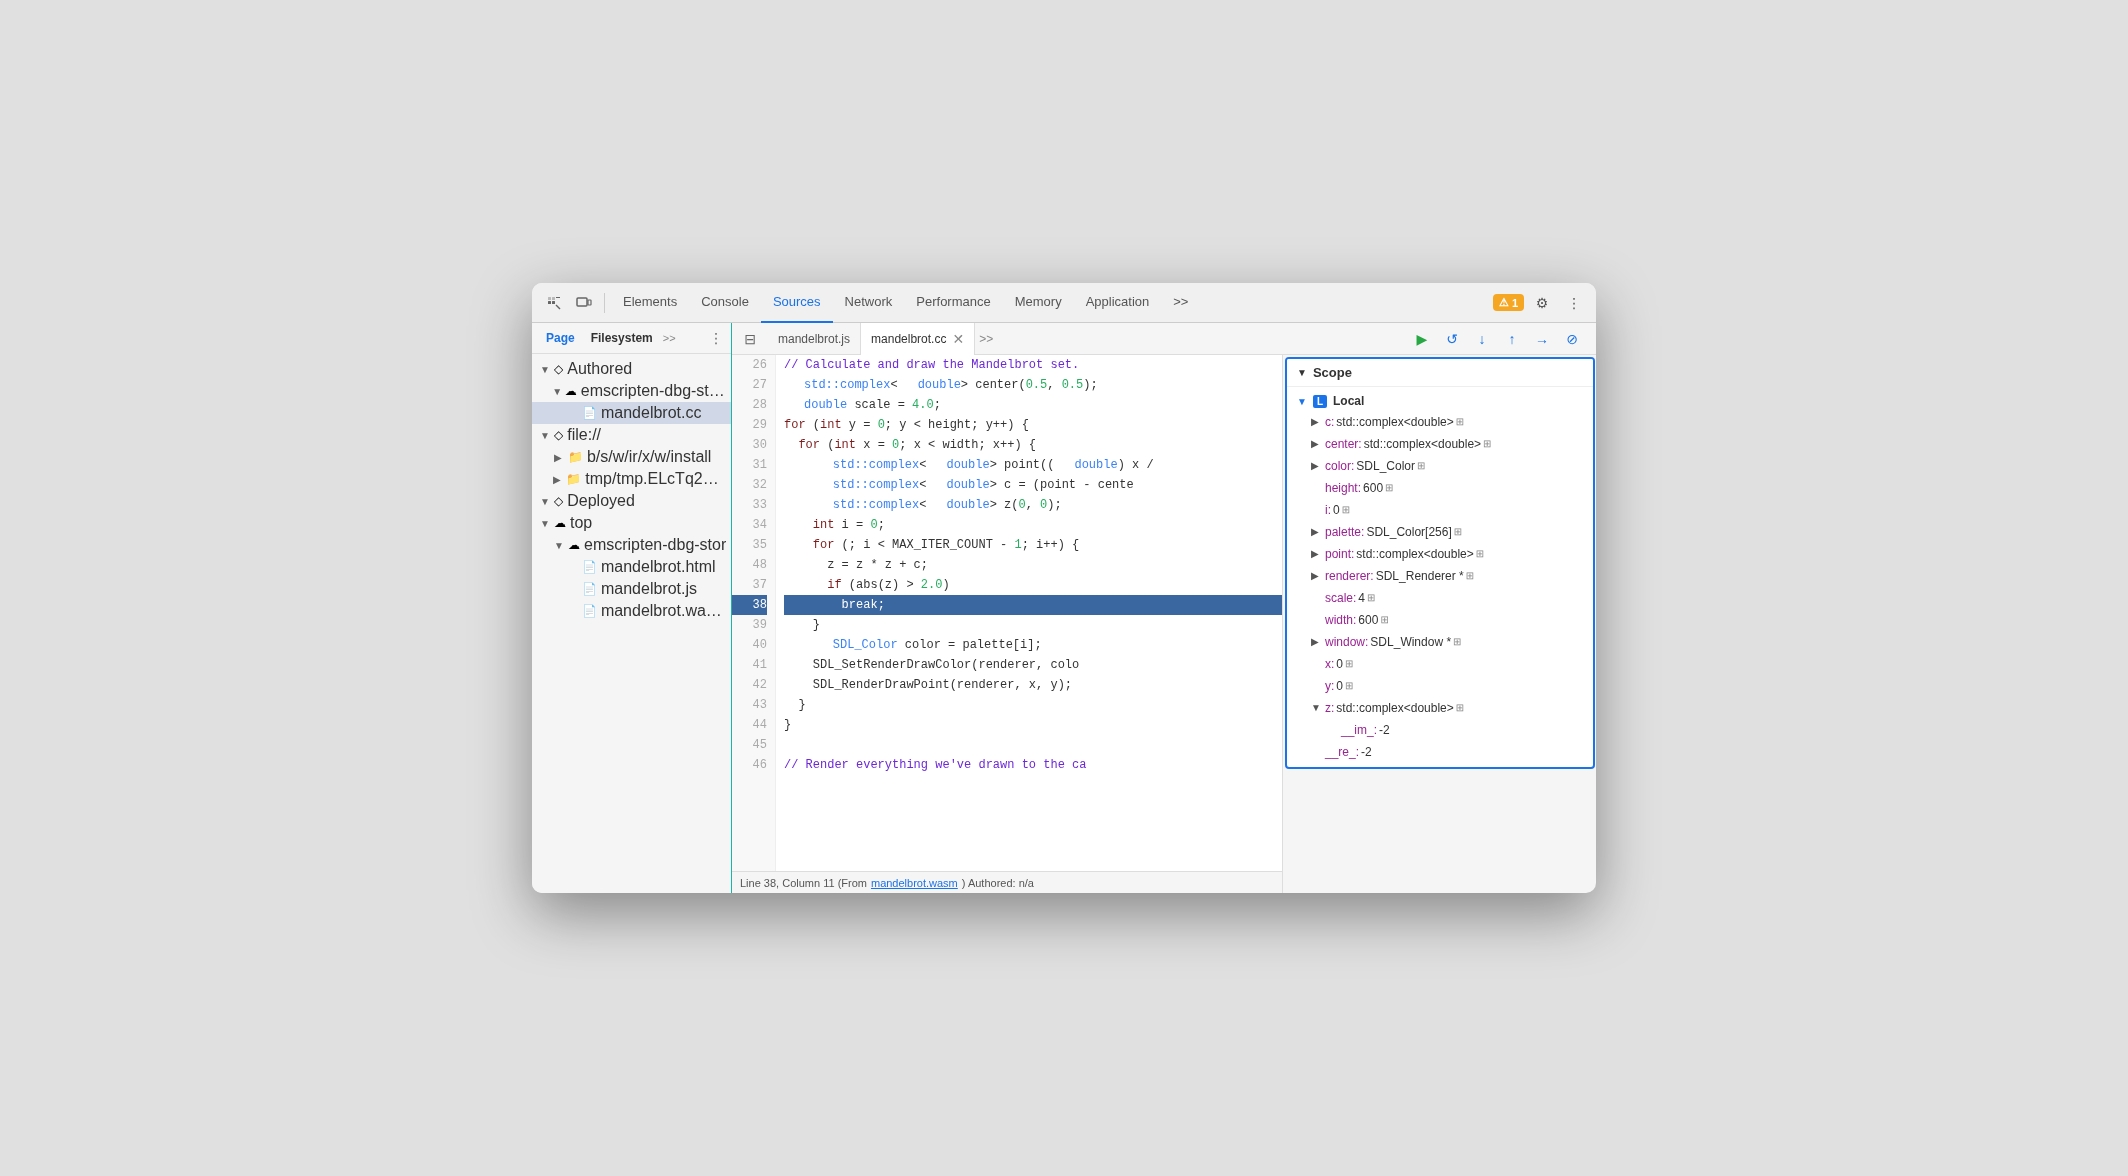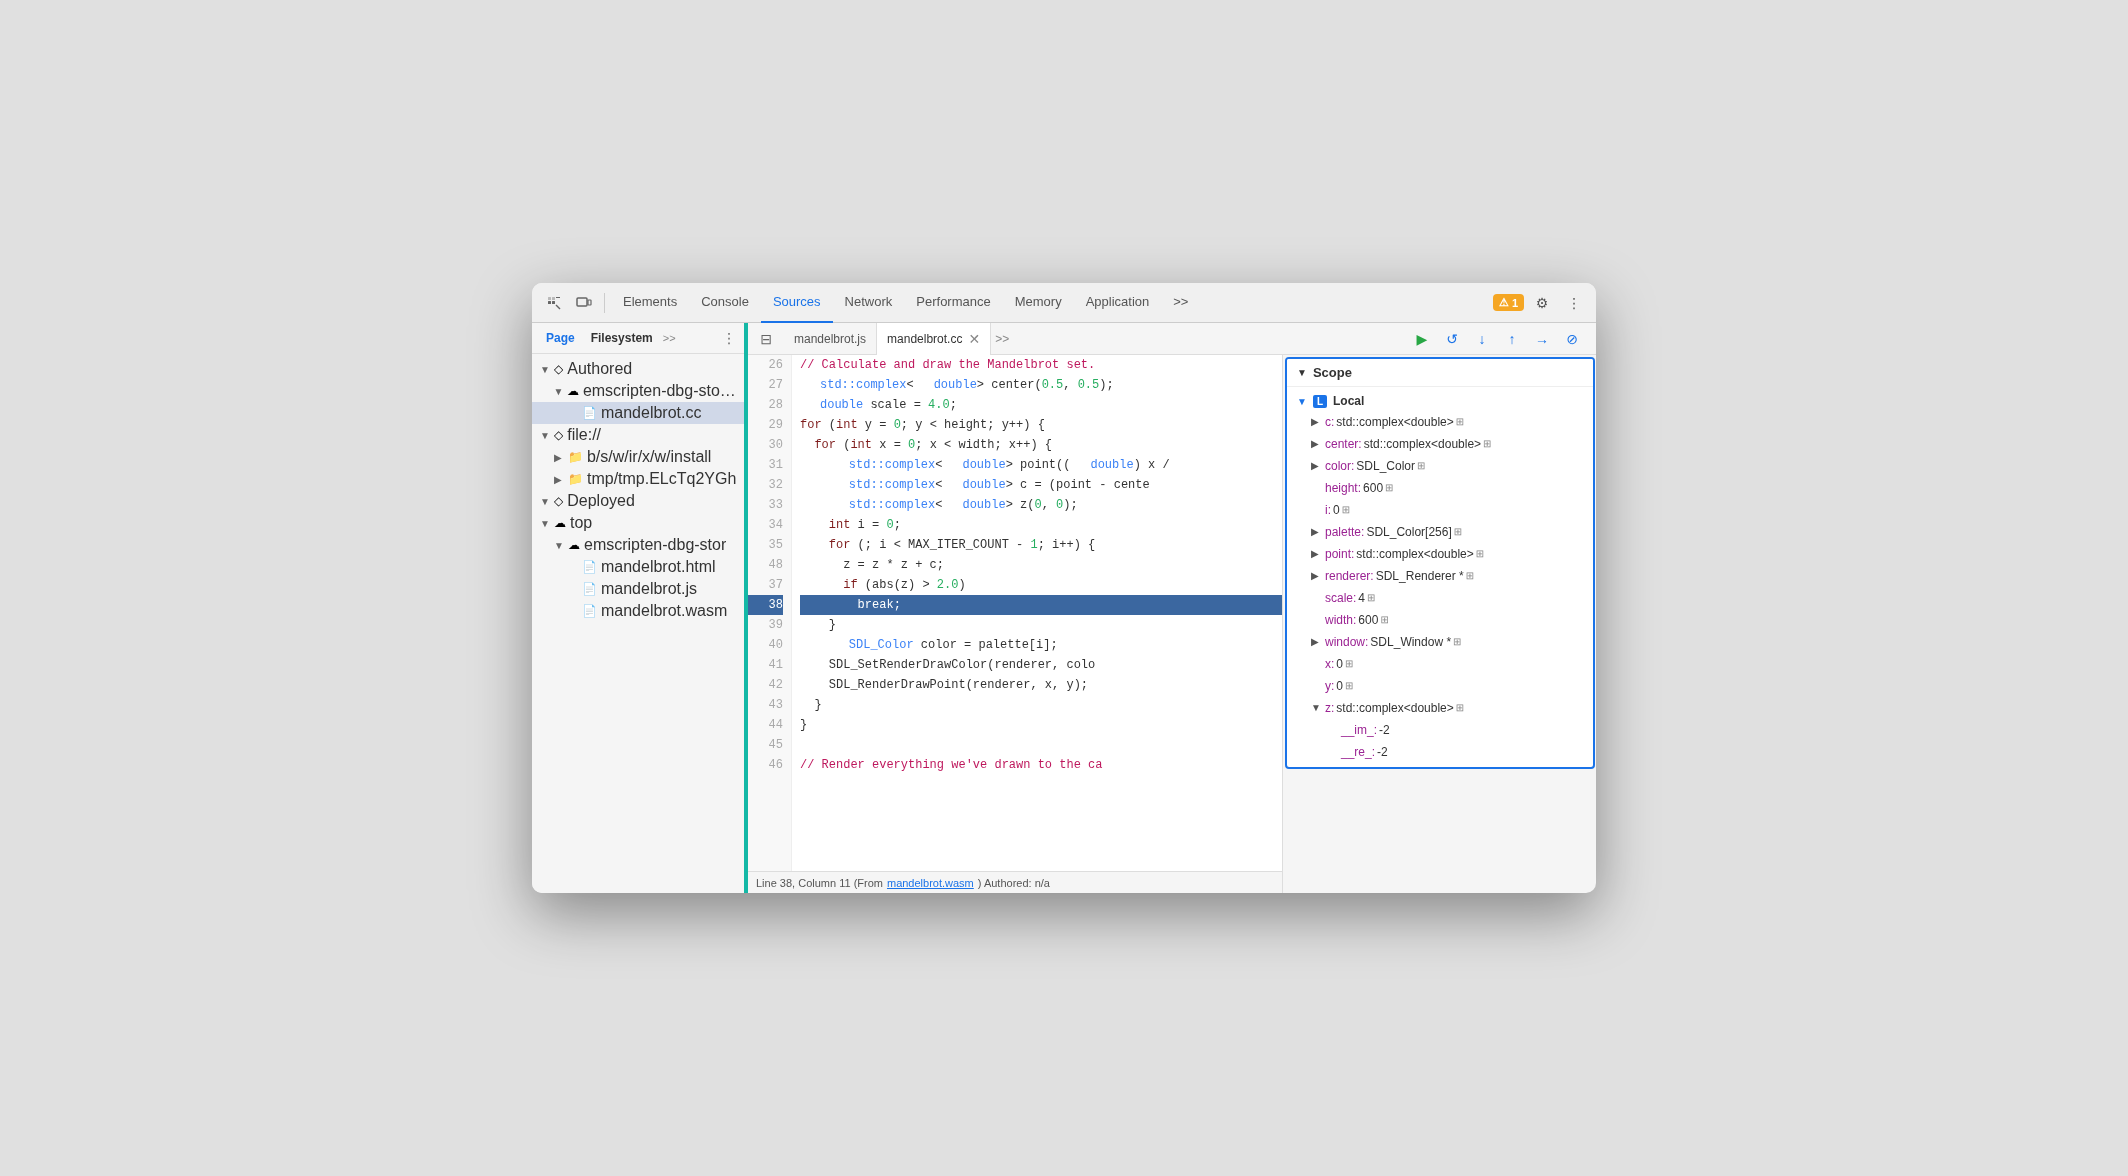--- a/index.html
+++ b/index.html
@@ -112,23 +112,23 @@
       display: flex;
       align-items: center;
       gap: 3px;
     }
     .main-content {
       display: flex;
       height: 570px;
     }
     
     .sidebar {
-      width: 216px;
+      width: 200px;
       background: #f5f5f5;
-      border-right: 4px solid #14b8a6;
+      border-right: 1px solid #14b8a6;
       overflow-y: auto;
       flex-shrink: 0;
     }
     .sidebar-tabs {
       display: flex;
       align-items: center;
       padding: 6px 8px;
       border-bottom: 1px solid #ddd;
       gap: 4px;
     }
@@ -270,21 +270,21 @@
       color: #333;
     }
     .code-line.highlighted {
       background: #3b67a0;
       color: #fff;
     }
     .code-line.highlighted span { color: #fff !important; }
     .kw { color: #7f1d1d; }
     .type { color: #3b82f6; margin-left: 20px; }
     .num { color: #27ae60; }
-    .cmt { color: #be185d; text-align: right; }
+    .cmt { color: #6d28d9; text-align: right; }
     .break-kw { color: #e91e63; }
     .status-bar {
       height: 22px;
       background: #f5f5f5;
       border-top: 1px solid #ddd;
       display: flex;
       align-items: center;
       padding: 0 8px;
       font-size: 11px;
       color: #555;
@@ -736,21 +736,21 @@
                 <span class="scope-key">z:</span>
                 <span class="scope-type"> std::complex&lt;double&gt;</span>
                 <span class="scope-icon">⊞</span>
               </div>
 
               <div class="scope-row" style="padding-left:40px">
                 <span class="scope-row-arrow" style="visibility:hidden">▶</span>
                 <span class="scope-key">__im_:</span>
                 <span class="scope-val"> -2</span>
               </div>
-              <div class="scope-row" style="padding-left:40px">
+              <div class="scope-row" style="padding-left:24px">
                 <span class="scope-row-arrow" style="visibility:hidden">▶</span>
                 <span class="scope-key">__re_:</span>
                 <span class="scope-val"> -2</span>
               </div>
             </div>
           </div>
         </div>
       </div>
     </div>
   </div>

